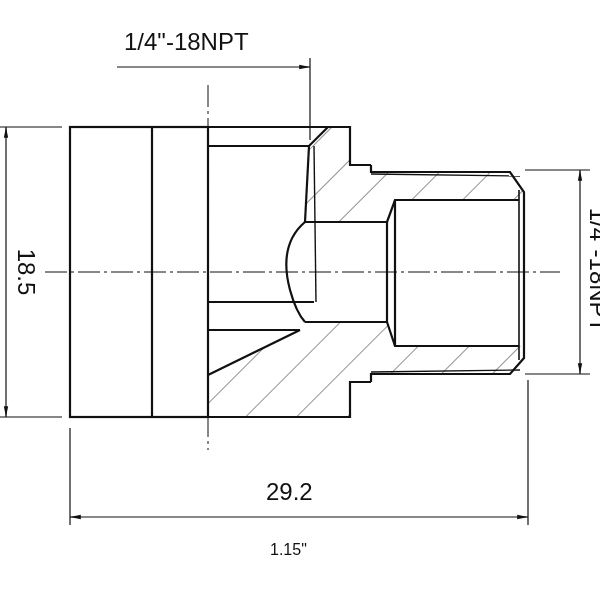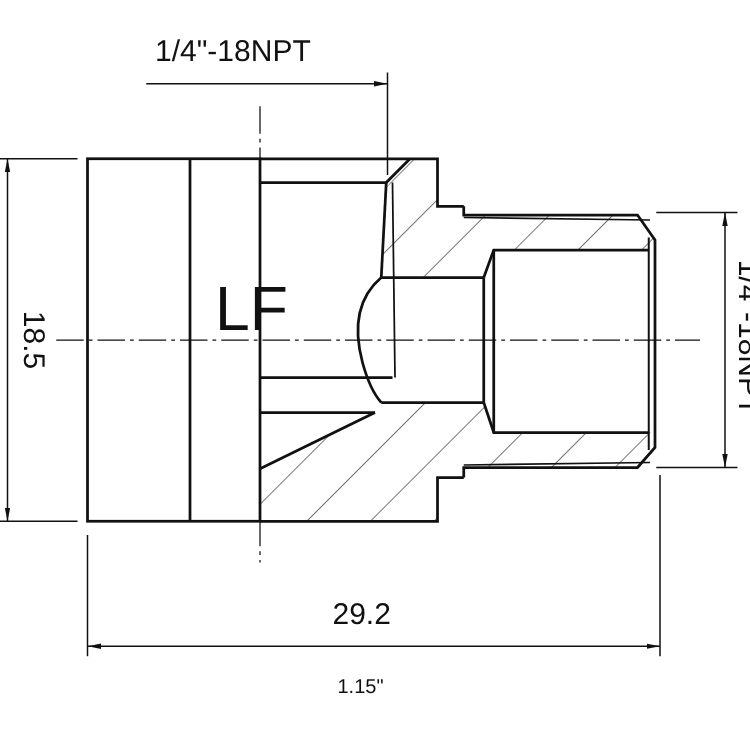--- a/index.html
+++ b/index.html
@@ -83,21 +83,20 @@
 
     <g stroke="#111" stroke-width="1.2">
       <line x1="70" y1="428" x2="70" y2="525"></line>
       <line x1="528" y1="380" x2="528" y2="525"></line>
       <line x1="70" y1="517" x2="528" y2="517" marker-start="url(#arr)" marker-end="url(#arr)"></line>
     </g>
   </svg>
 
   <div class="lbl" style="left:124px; top:30px; font-size:24px;">1/4"-18NPT</div>
 
-  <div class="lbl" style="left:172px; top:222px; font-size:50px;">LF</div>
 
   <div class="lbl" style="left:-4px; top:260px; font-size:24px; transform: rotate(90deg); transform-origin: center; width:60px; text-align:center;">18.5</div>
 
   <div class="lbl" style="left:518px; top:258px; font-size:24px; transform: rotate(90deg); transform-origin: center; width:160px; text-align:center;">1/4"-18NPT</div>
 
   <div class="lbl" style="left:266px; top:480px; font-size:24px;">29.2</div>
 
   <div class="lbl" style="left:270px; top:542px; font-size:16px;">1.15"</div>
 </div>
 

